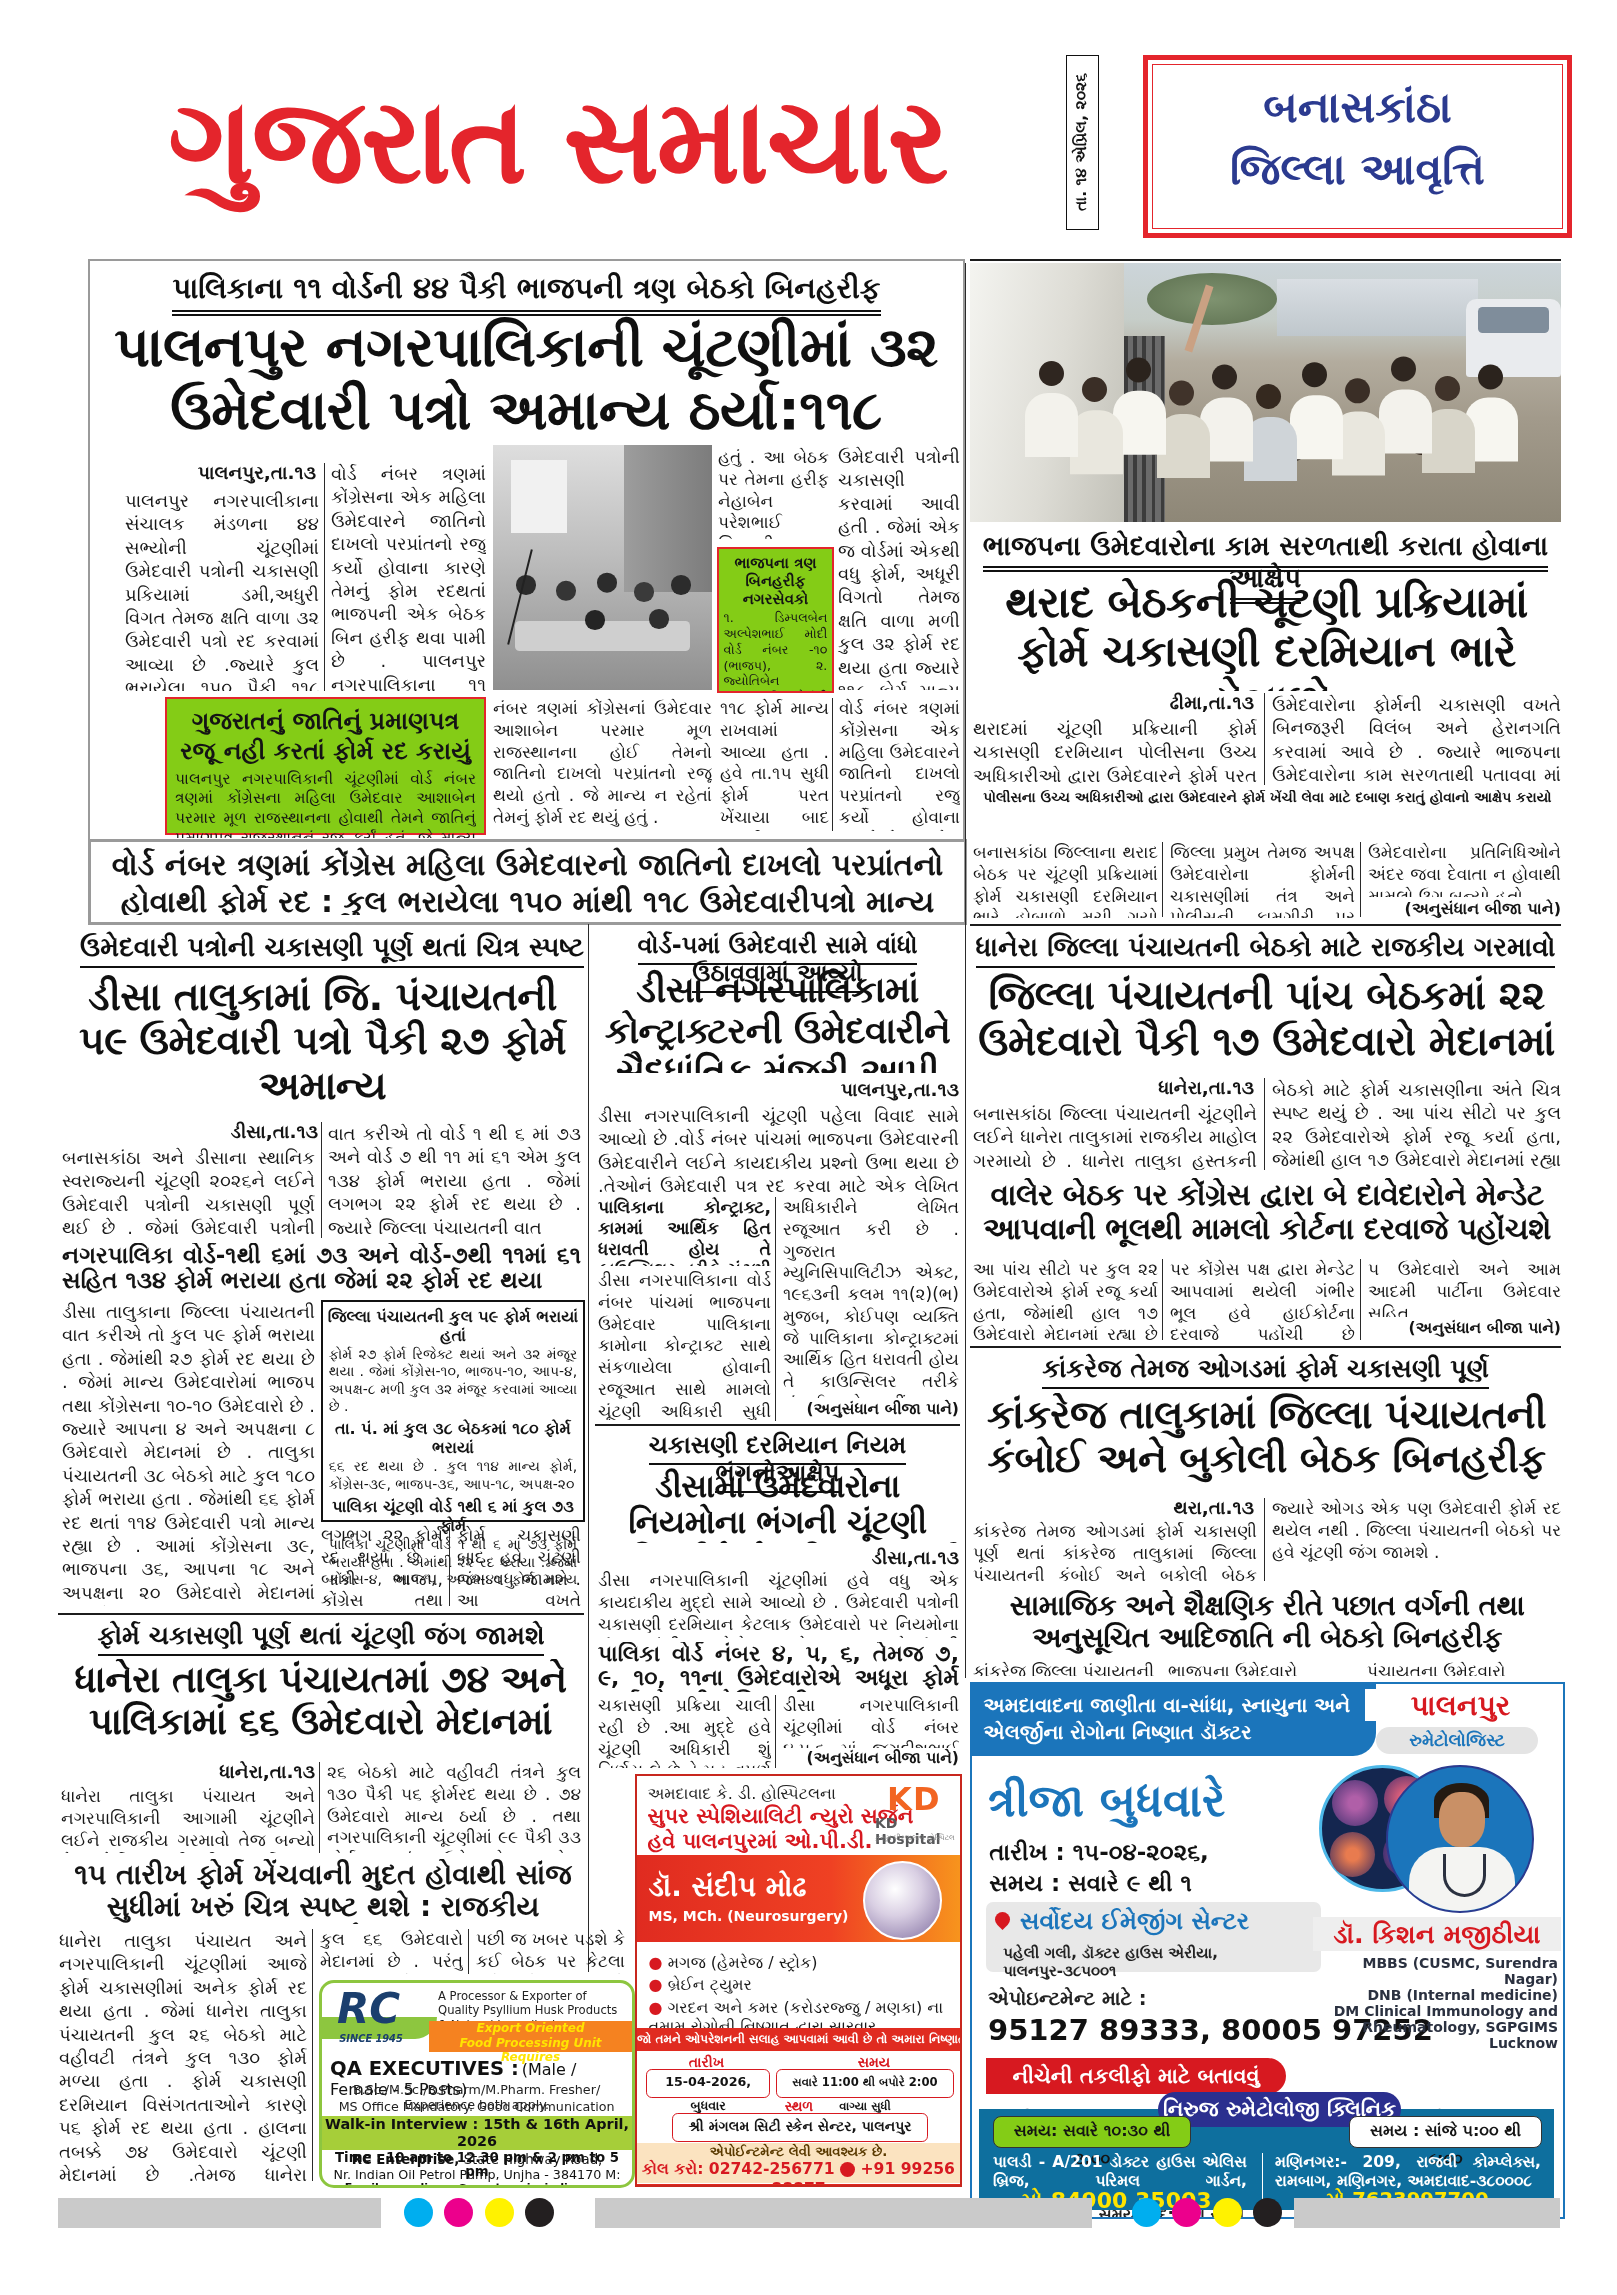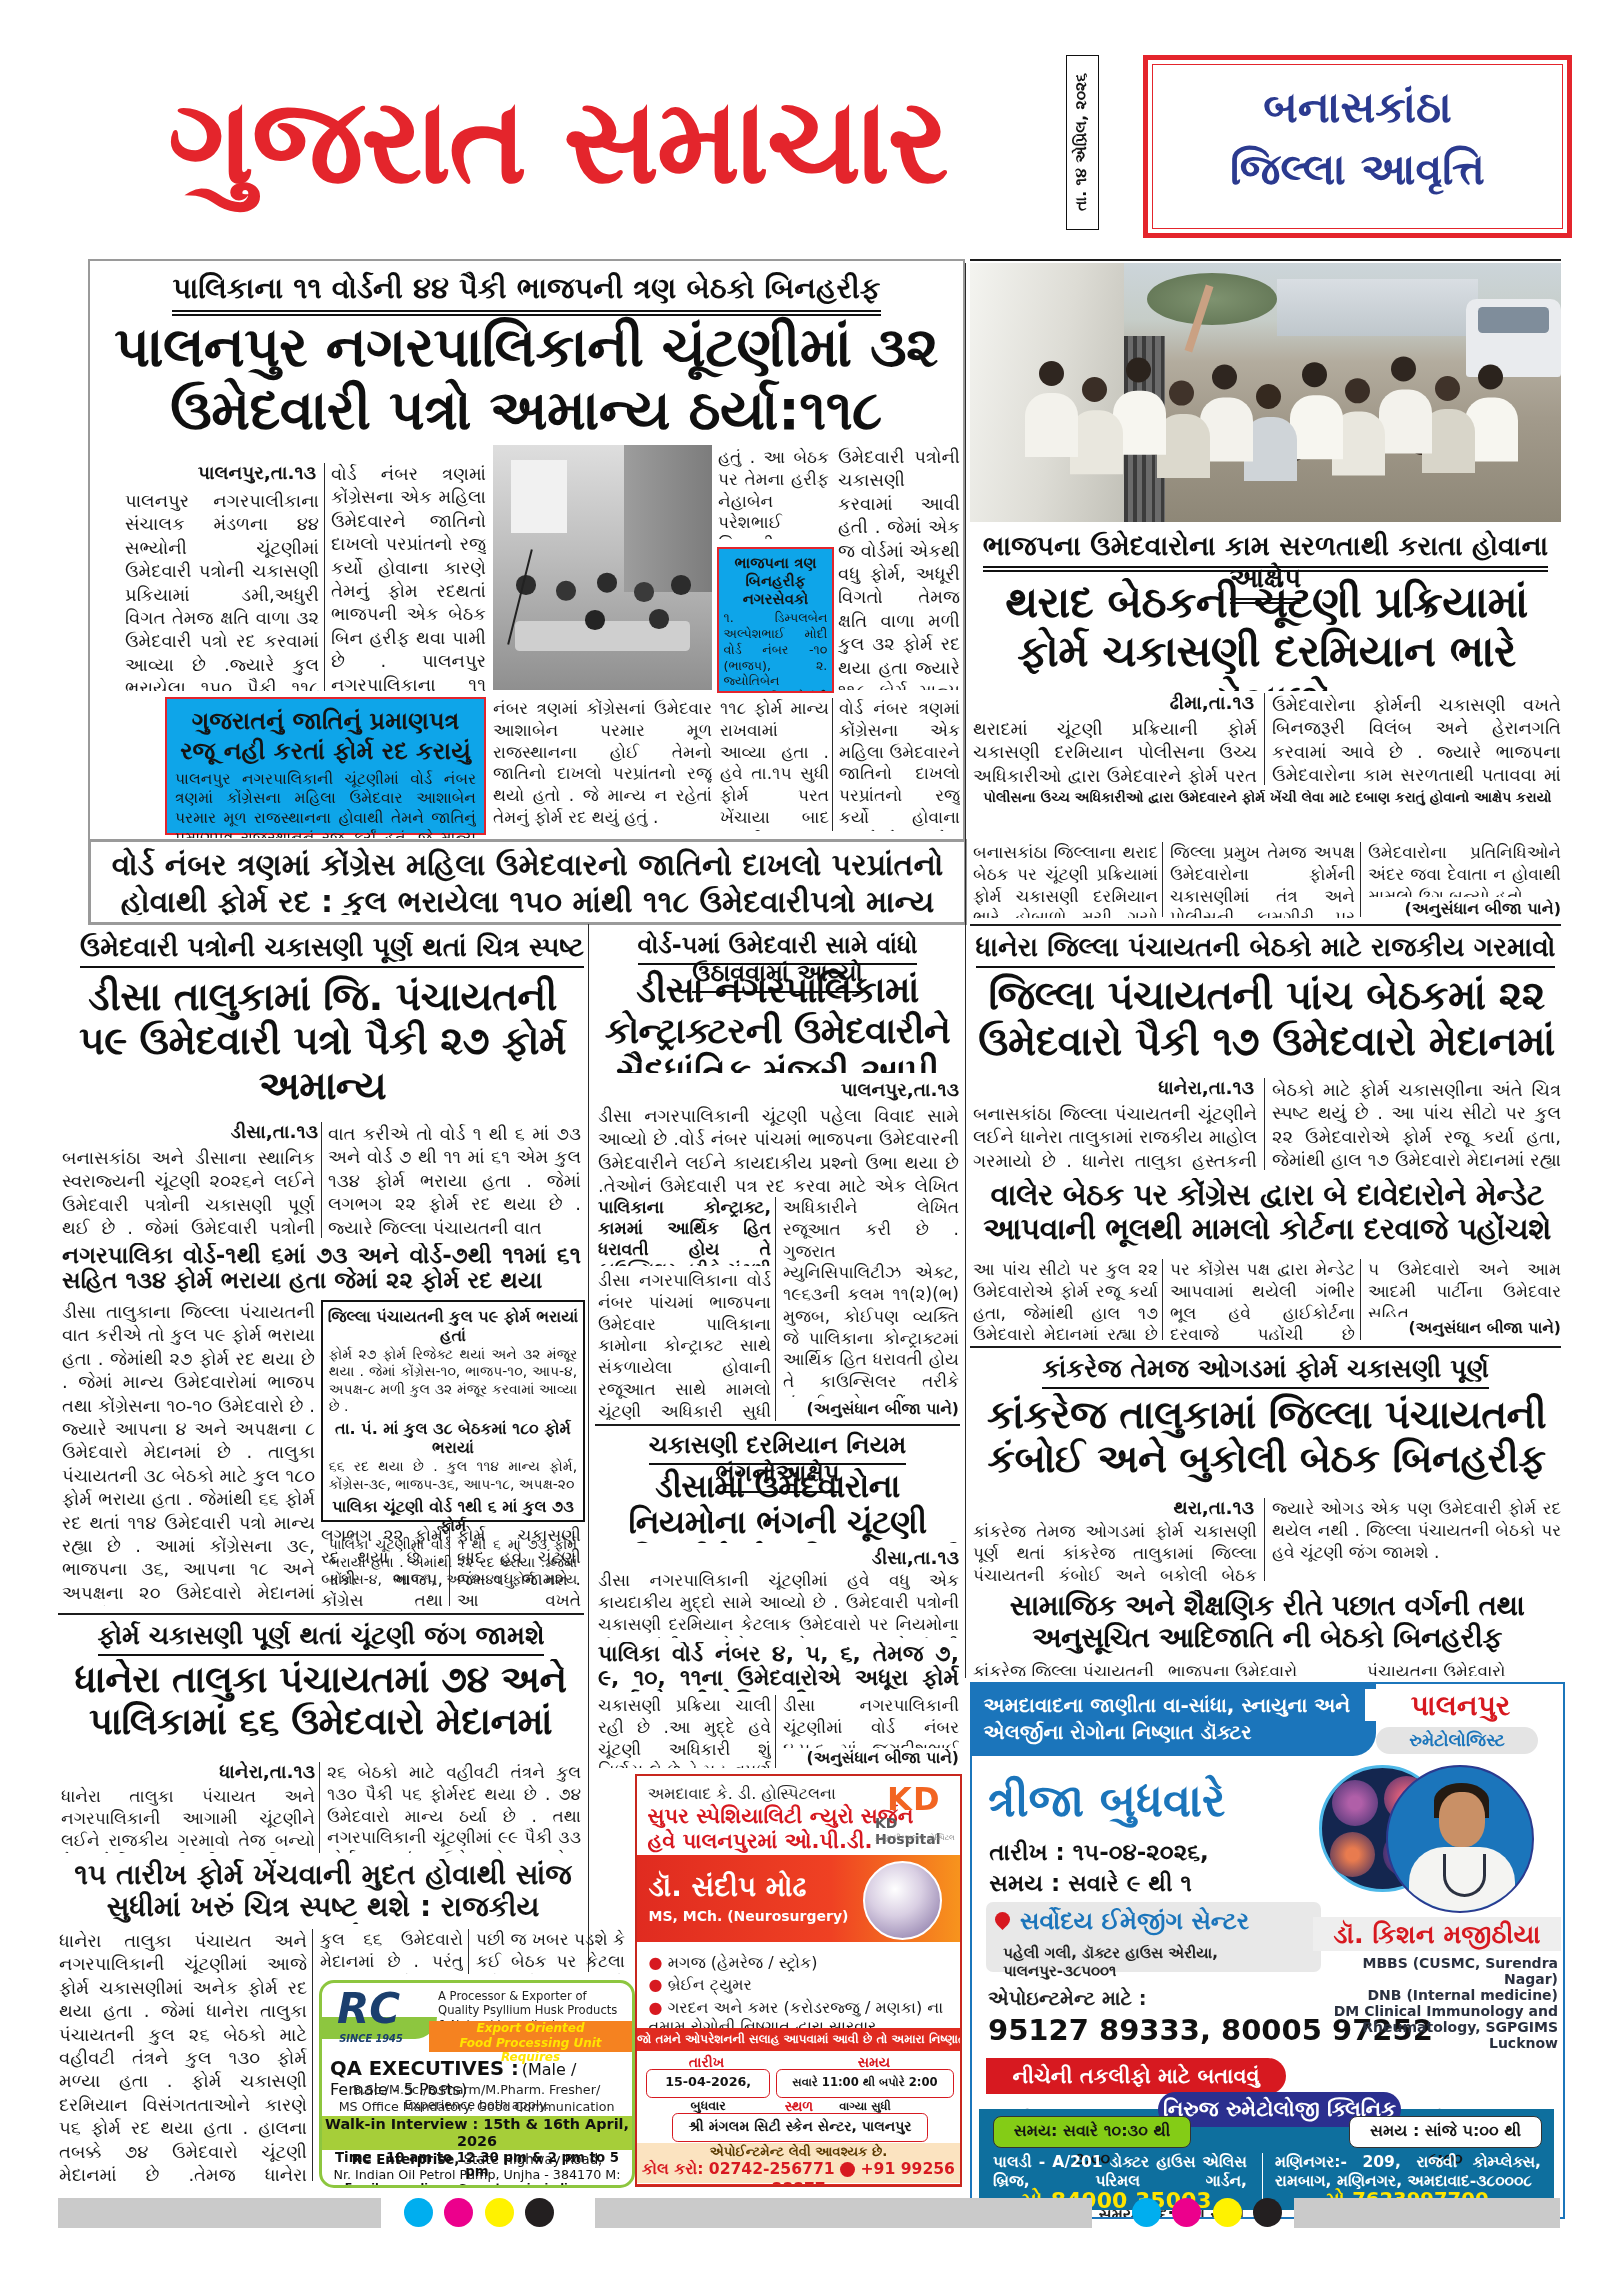--- a/index.html
+++ b/index.html
@@ -11,21 +11,21 @@
   .b{font-weight:bold;}
   .bd{font-size:18px;line-height:1.30;color:#161616;}
   .bd2{font-size:17px;line-height:1.28;color:#161616;}
   .hl{font-weight:bold;color:#101010;line-height:1.14;letter-spacing:-0.6px;}
   .kick{font-weight:bold;color:#101010;}
   .u1{border-bottom:2.3px solid #101010;padding-bottom:3.5px;}
   .u2{border-bottom:6.4px double #101010;padding-bottom:4.6px;}
   .dl{font-weight:bold;font-size:18.5px;}
   .vline{width:1.2px;background:#2a2a2a;}
   .hrule{height:1.7px;background:#1c1c1c;}
-  .redbox{border:2.9px solid #e4252c;background:#0ea5e9;}
+  .redbox{border:2.9px solid #e4252c;background:#84cc16;}
   .ovh{overflow:hidden;}
 </style>
 </head>
 <body>
 
 <div class="a" style="left:0;top:0;width:1617px;height:254px;">
   <div class="a b" style="left:168px;top:55px;width:878px;height:173px;font-size:118px;line-height:173px;color:#e4252c;letter-spacing:-2.3px;white-space:nowrap;overflow:hidden;">ગુજરાત સમાચાર</div>
   <div class="a" style="left:1066px;top:55px;width:31px;height:173px;border:1.7px solid #111;">
     <div class="b" style="writing-mode:vertical-rl;transform:rotate(180deg);font-size:15.6px;width:31px;height:173px;text-align:center;line-height:29px;">તા. ૧૪ એપ્રિલ, ૨૦૨૬</div>
   </div>

